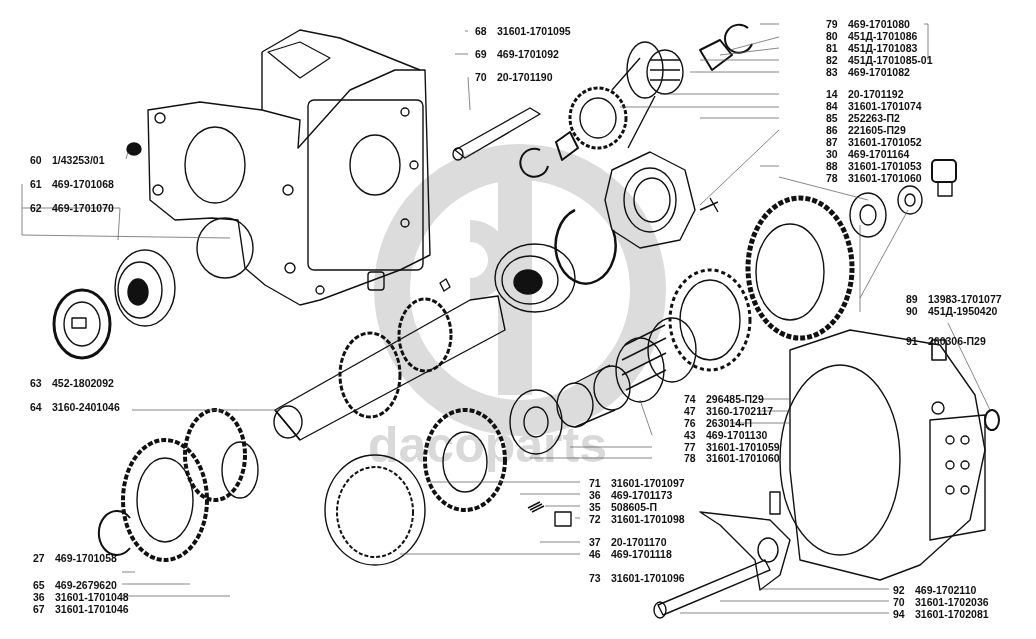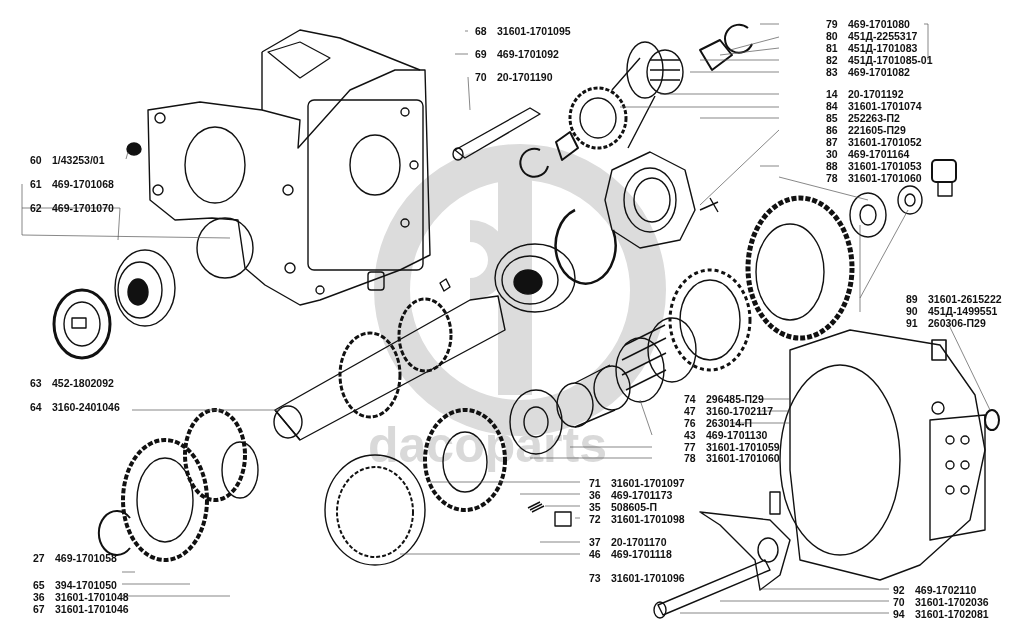--- a/index.html
+++ b/index.html
@@ -245,60 +245,60 @@
       <path d="M889 601 L720 601"></path>
       <path d="M889 613 L680 613"></path>
   </g>
 </svg>
 
 <div class="lbl" style="left:475px;top:25px"><span class="num">68</span><span>31601-1701095</span></div>
 <div class="lbl" style="left:475px;top:48px"><span class="num">69</span><span>469-1701092</span></div>
 <div class="lbl" style="left:475px;top:71px"><span class="num">70</span><span>20-1701190</span></div>
 
 <div class="lbl" style="left:826px;top:18px"><span class="num">79</span><span>469-1701080</span></div>
-<div class="lbl" style="left:826px;top:30px"><span class="num">80</span><span>451Д-2255317</span></div>
+<div class="lbl" style="left:826px;top:30px"><span class="num">80</span><span>451Д-1701086</span></div>
 <div class="lbl" style="left:826px;top:42px"><span class="num">81</span><span>451Д-1701083</span></div>
 <div class="lbl" style="left:826px;top:54px"><span class="num">82</span><span>451Д-1701085-01</span></div>
 <div class="lbl" style="left:826px;top:66px"><span class="num">83</span><span>469-1701082</span></div>
 
 <div class="lbl" style="left:826px;top:88px"><span class="num">14</span><span>20-1701192</span></div>
 <div class="lbl" style="left:826px;top:100px"><span class="num">84</span><span>31601-1701074</span></div>
 <div class="lbl" style="left:826px;top:112px"><span class="num">85</span><span>252263-П2</span></div>
 <div class="lbl" style="left:826px;top:124px"><span class="num">86</span><span>221605-П29</span></div>
 <div class="lbl" style="left:826px;top:136px"><span class="num">87</span><span>31601-1701052</span></div>
 <div class="lbl" style="left:826px;top:148px"><span class="num">30</span><span>469-1701164</span></div>
 <div class="lbl" style="left:826px;top:160px"><span class="num">88</span><span>31601-1701053</span></div>
 <div class="lbl" style="left:826px;top:172px"><span class="num">78</span><span>31601-1701060</span></div>
 
 <div class="lbl" style="left:30px;top:154px"><span class="num">60</span><span>1/43253/01</span></div>
 <div class="lbl" style="left:30px;top:178px"><span class="num">61</span><span>469-1701068</span></div>
 <div class="lbl" style="left:30px;top:202px"><span class="num">62</span><span>469-1701070</span></div>
 
-<div class="lbl" style="left:906px;top:293px"><span class="num">89</span><span>31601-2615222</span></div>
-<div class="lbl" style="left:906px;top:305px"><span class="num">90</span><span>451Д-1499551</span></div>
-<div class="lbl" style="left:906px;top:317px"><span class="num">91</span><span>260306-П29</span></div>
+<div class="lbl" style="left:906px;top:293px"><span class="num">89</span><span>13983-1701077</span></div>
+<div class="lbl" style="left:906px;top:305px"><span class="num">90</span><span>451Д-1950420</span></div>
+<div class="lbl" style="left:906px;top:335px"><span class="num">91</span><span>260306-П29</span></div>
 
 <div class="lbl" style="left:30px;top:377px"><span class="num">63</span><span>452-1802092</span></div>
 <div class="lbl" style="left:30px;top:401px"><span class="num">64</span><span>3160-2401046</span></div>
 
 <div class="lbl" style="left:684px;top:393px"><span class="num">74</span><span>296485-П29</span></div>
 <div class="lbl" style="left:684px;top:405px"><span class="num">47</span><span>3160-1702117</span></div>
 <div class="lbl" style="left:684px;top:417px"><span class="num">76</span><span>263014-П</span></div>
 <div class="lbl" style="left:684px;top:429px"><span class="num">43</span><span>469-1701130</span></div>
 <div class="lbl" style="left:684px;top:441px"><span class="num">77</span><span>31601-1701059</span></div>
 <div class="lbl" style="left:684px;top:452px"><span class="num">78</span><span>31601-1701060</span></div>
 
 <div class="lbl" style="left:589px;top:477px"><span class="num">71</span><span>31601-1701097</span></div>
 <div class="lbl" style="left:589px;top:489px"><span class="num">36</span><span>469-1701173</span></div>
 <div class="lbl" style="left:589px;top:501px"><span class="num">35</span><span>508605-П</span></div>
 <div class="lbl" style="left:589px;top:513px"><span class="num">72</span><span>31601-1701098</span></div>
 <div class="lbl" style="left:589px;top:536px"><span class="num">37</span><span>20-1701170</span></div>
 <div class="lbl" style="left:589px;top:548px"><span class="num">46</span><span>469-1701118</span></div>
 <div class="lbl" style="left:589px;top:572px"><span class="num">73</span><span>31601-1701096</span></div>
 
 <div class="lbl" style="left:33px;top:552px"><span class="num">27</span><span>469-1701058</span></div>
-<div class="lbl" style="left:33px;top:579px"><span class="num">65</span><span>394-1701050</span></div>
+<div class="lbl" style="left:33px;top:579px"><span class="num">65</span><span>469-2679620</span></div>
 <div class="lbl" style="left:33px;top:591px"><span class="num">36</span><span>31601-1701048</span></div>
 <div class="lbl" style="left:33px;top:603px"><span class="num">67</span><span>31601-1701046</span></div>
 
 <div class="lbl" style="left:893px;top:584px"><span class="num">92</span><span>469-1702110</span></div>
 <div class="lbl" style="left:893px;top:596px"><span class="num">70</span><span>31601-1702036</span></div>
 <div class="lbl" style="left:893px;top:608px"><span class="num">94</span><span>31601-1702081</span></div>
 
 </body></html>

